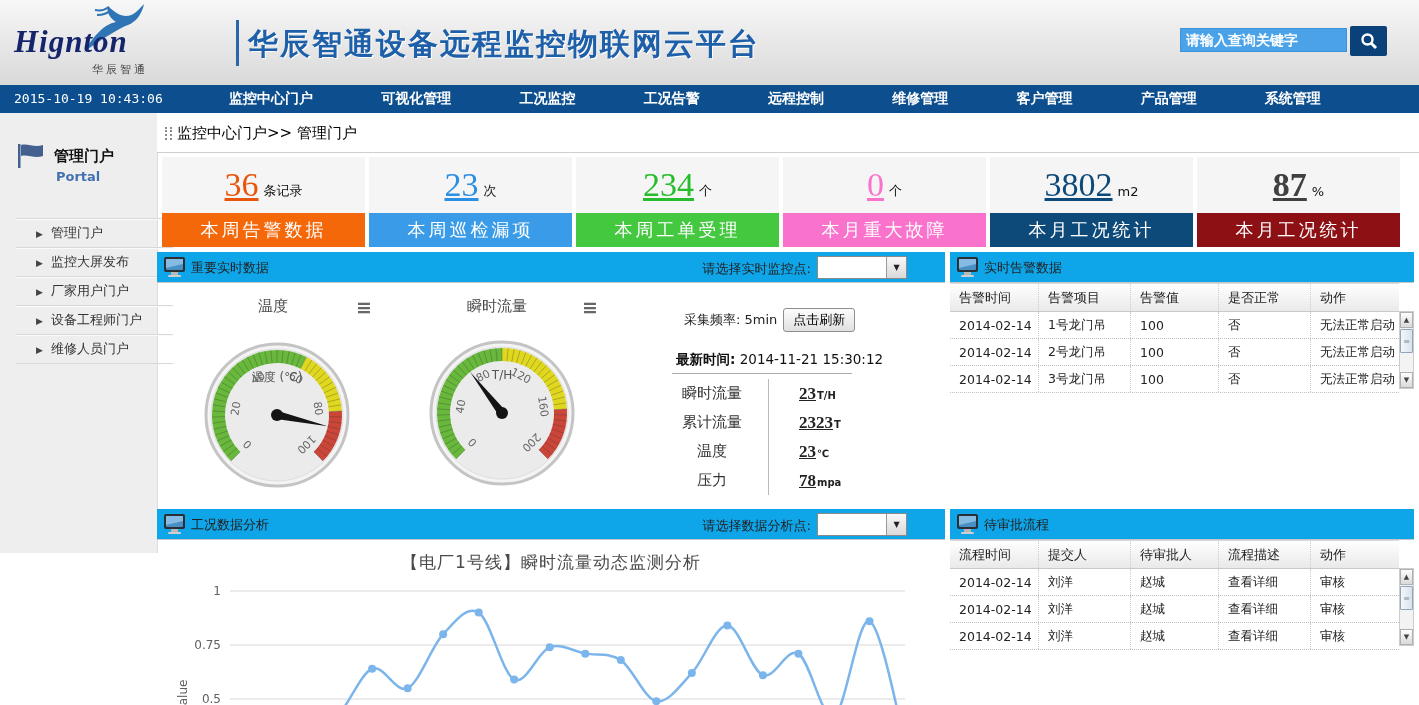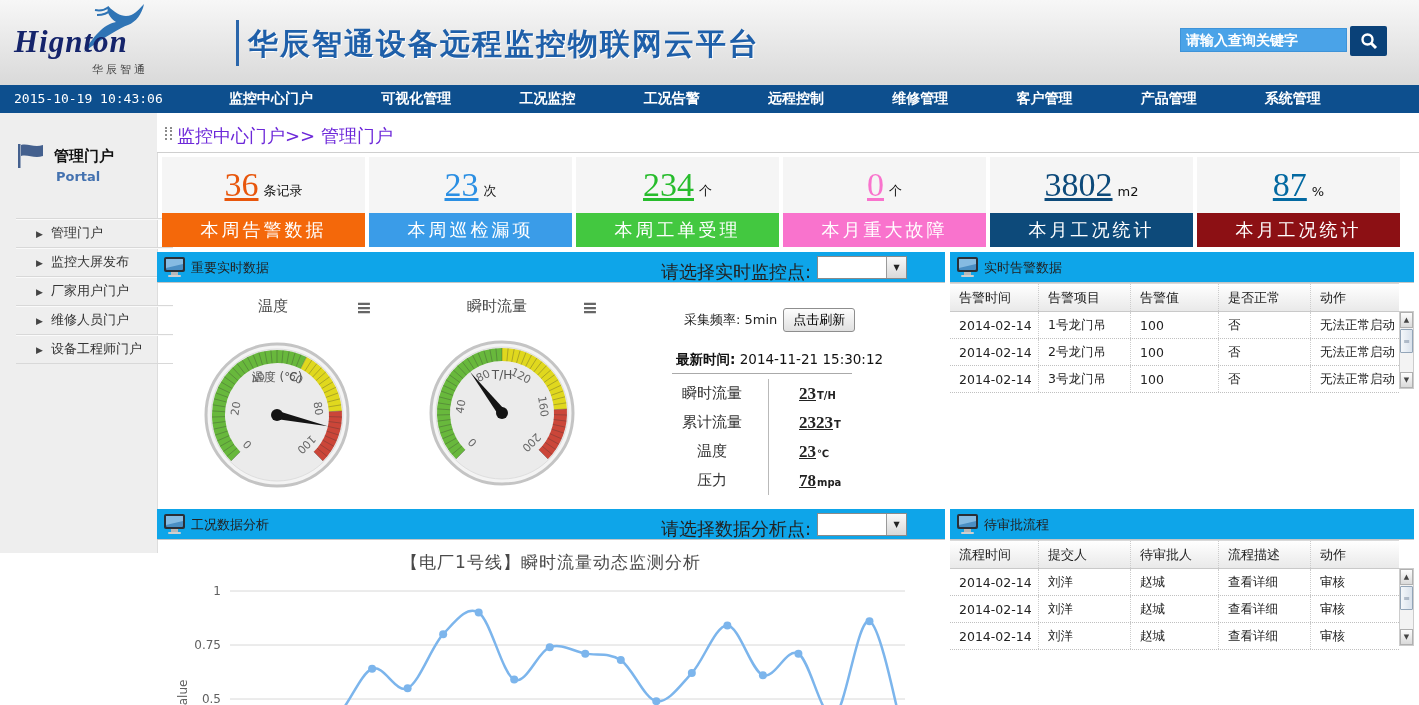--- a/index.html
+++ b/index.html
@@ -35,34 +35,34 @@
   .portal-sub{position:absolute;left:56px;top:56px;font-size:13px;color:#4472b0;font-weight:bold;}
   .side-menu{position:absolute;left:0;top:105px;width:157px;margin-left:16px;}
   .side-item{height:28px;line-height:28px;border-top:1px solid #d8d8d8;box-shadow:inset 0 1px 0 #fafafa;
              font-size:13px;color:#333;cursor:pointer;white-space:nowrap;}
   .side-item:last-child{border-bottom:1px solid #d8d8d8;}
   .side-arrow{display:inline-block;margin:0 8px 0 20px;font-size:9px;color:#444;}
   
   .crumb{position:absolute;left:157px;top:113px;width:1262px;height:39px;background:#fff;border-bottom:1px solid #cfcfcf;}
   .crumb-grip{position:absolute;left:8px;top:14px;width:3px;height:13px;
               border-left:2px dotted #8a8a8a;border-right:2px dotted #8a8a8a;}
-  .crumb-text{position:absolute;left:20px;top:11px;font-size:18px;color:#6d28d9;}
+  .crumb-text{position:absolute;left:20px;top:11px;font-size:15px;color:#000000;}
   
   .cards{position:absolute;left:162px;top:157px;display:flex;}
   .card{width:203px;margin-right:4px;cursor:pointer;}
   .card-top{height:56px;background:#f5f5f5;display:flex;align-items:center;justify-content:center;}
   .card-value{font-family:"Liberation Serif",serif;font-size:34px;text-decoration:underline;}
   .card-unit{font-size:13px;color:#111;margin-left:5px;margin-top:12px;}
   .card-bar{height:34px;display:flex;align-items:center;justify-content:center;
             color:#fff;font-size:18px;letter-spacing:3px;}
   
   .sec-hdr{position:absolute;height:30px;border-bottom:1px solid #c6c6c6;background:#0ea5e9;}
   .sec-title{position:absolute;left:34px;top:7px;font-size:13px;color:#222;}
   .monitor-icon{position:absolute;left:6px;top:4px;width:24px;height:22px;}
-  .sec-select-label{position:absolute;top:8px;font-size:18px;color:#222;}
+  .sec-select-label{position:absolute;top:8px;font-size:13px;color:#222;}
   .fake-select{position:absolute;top:4px;width:88px;height:21px;border:1px solid #8a8a8a;background:#fff;cursor:pointer;}
   .fs-btn{position:absolute;right:0;top:0;width:19px;height:21px;background:linear-gradient(#f8f8f8,#d9d9d9);
           border-left:1px solid #9a9a9a;display:flex;align-items:center;justify-content:center;
           font-size:8px;color:#222;}
   
   .gauge-title{position:absolute;font-size:15px;color:#4a4a4a;}
   .burger{position:absolute;font-size:19px;font-weight:bold;color:#666;cursor:pointer;line-height:14px;}
   .refresh-row{position:absolute;left:684px;top:308px;font-size:13px;color:#222;display:flex;align-items:center;}
   .refresh-btn{margin-left:6px;background:linear-gradient(#fdfdfd,#e0e0e0);border:1px solid #8e8e8e;
                border-radius:3px;font-size:13px;padding:2px 9px;cursor:pointer;font-family:inherit;}
@@ -144,22 +144,22 @@
         <rect x="2" y="1" width="2.5" height="24" fill="#44608e"></rect>
         <path d="M5 2 C12 0 18 5 27 2 L27 13 C18 16 12 11 5 13 Z" fill="#44608e"></path>
       </svg>
       <div class="portal-title">管理门户</div>
       <div class="portal-sub">Portal</div>
     </div>
     <div class="side-menu" id="side-menu">
         <div class="side-item"><span class="side-arrow">▶</span><span>管理门户</span></div>
         <div class="side-item"><span class="side-arrow">▶</span><span>监控大屏发布</span></div>
         <div class="side-item"><span class="side-arrow">▶</span><span>厂家用户门户</span></div>
+        <div class="side-item"><span class="side-arrow">▶</span><span>设备工程师门户</span></div>
         <div class="side-item"><span class="side-arrow">▶</span><span>维修人员门户</span></div>
-        <div class="side-item"><span class="side-arrow">▶</span><span>设备工程师门户</span></div>
       </div>
   </div>
 
   <div class="crumb">
     <span class="crumb-grip"></span>
     <div class="crumb-text">监控中心门户&gt;&gt; 管理门户</div>
   </div>
 
   <div class="cards" id="cards">
       <div class="card">
@@ -192,21 +192,21 @@
       </div>
       <div class="card">
         <div class="card-top">
           <span class="card-value" style="color: rgb(13, 74, 122);">3802</span>
           <span class="card-unit">m2</span>
         </div>
         <div class="card-bar" style="background: rgb(13, 74, 122);">本月工况统计</div>
       </div>
       <div class="card">
         <div class="card-top">
-          <span class="card-value" style="color: #0369a1;">87</span>
+          <span class="card-value" style="color: #404040; font-weight: bold;">87</span>
           <span class="card-unit">%</span>
         </div>
         <div class="card-bar" style="background: rgb(140, 16, 20);">本月工况统计</div>
       </div>
     </div>
 
   <div class="sec-hdr" style="left:157px;top:252px;width:788px;">
     <span class="monitor-icon"><svg width="24" height="22" viewBox="0 0 24 22">
           <rect x="1" y="1" width="21" height="15" rx="2" fill="#2a2f36"></rect>
           <rect x="3" y="3" width="17" height="11" rx="1" fill="#4a8fc4"></rect>

